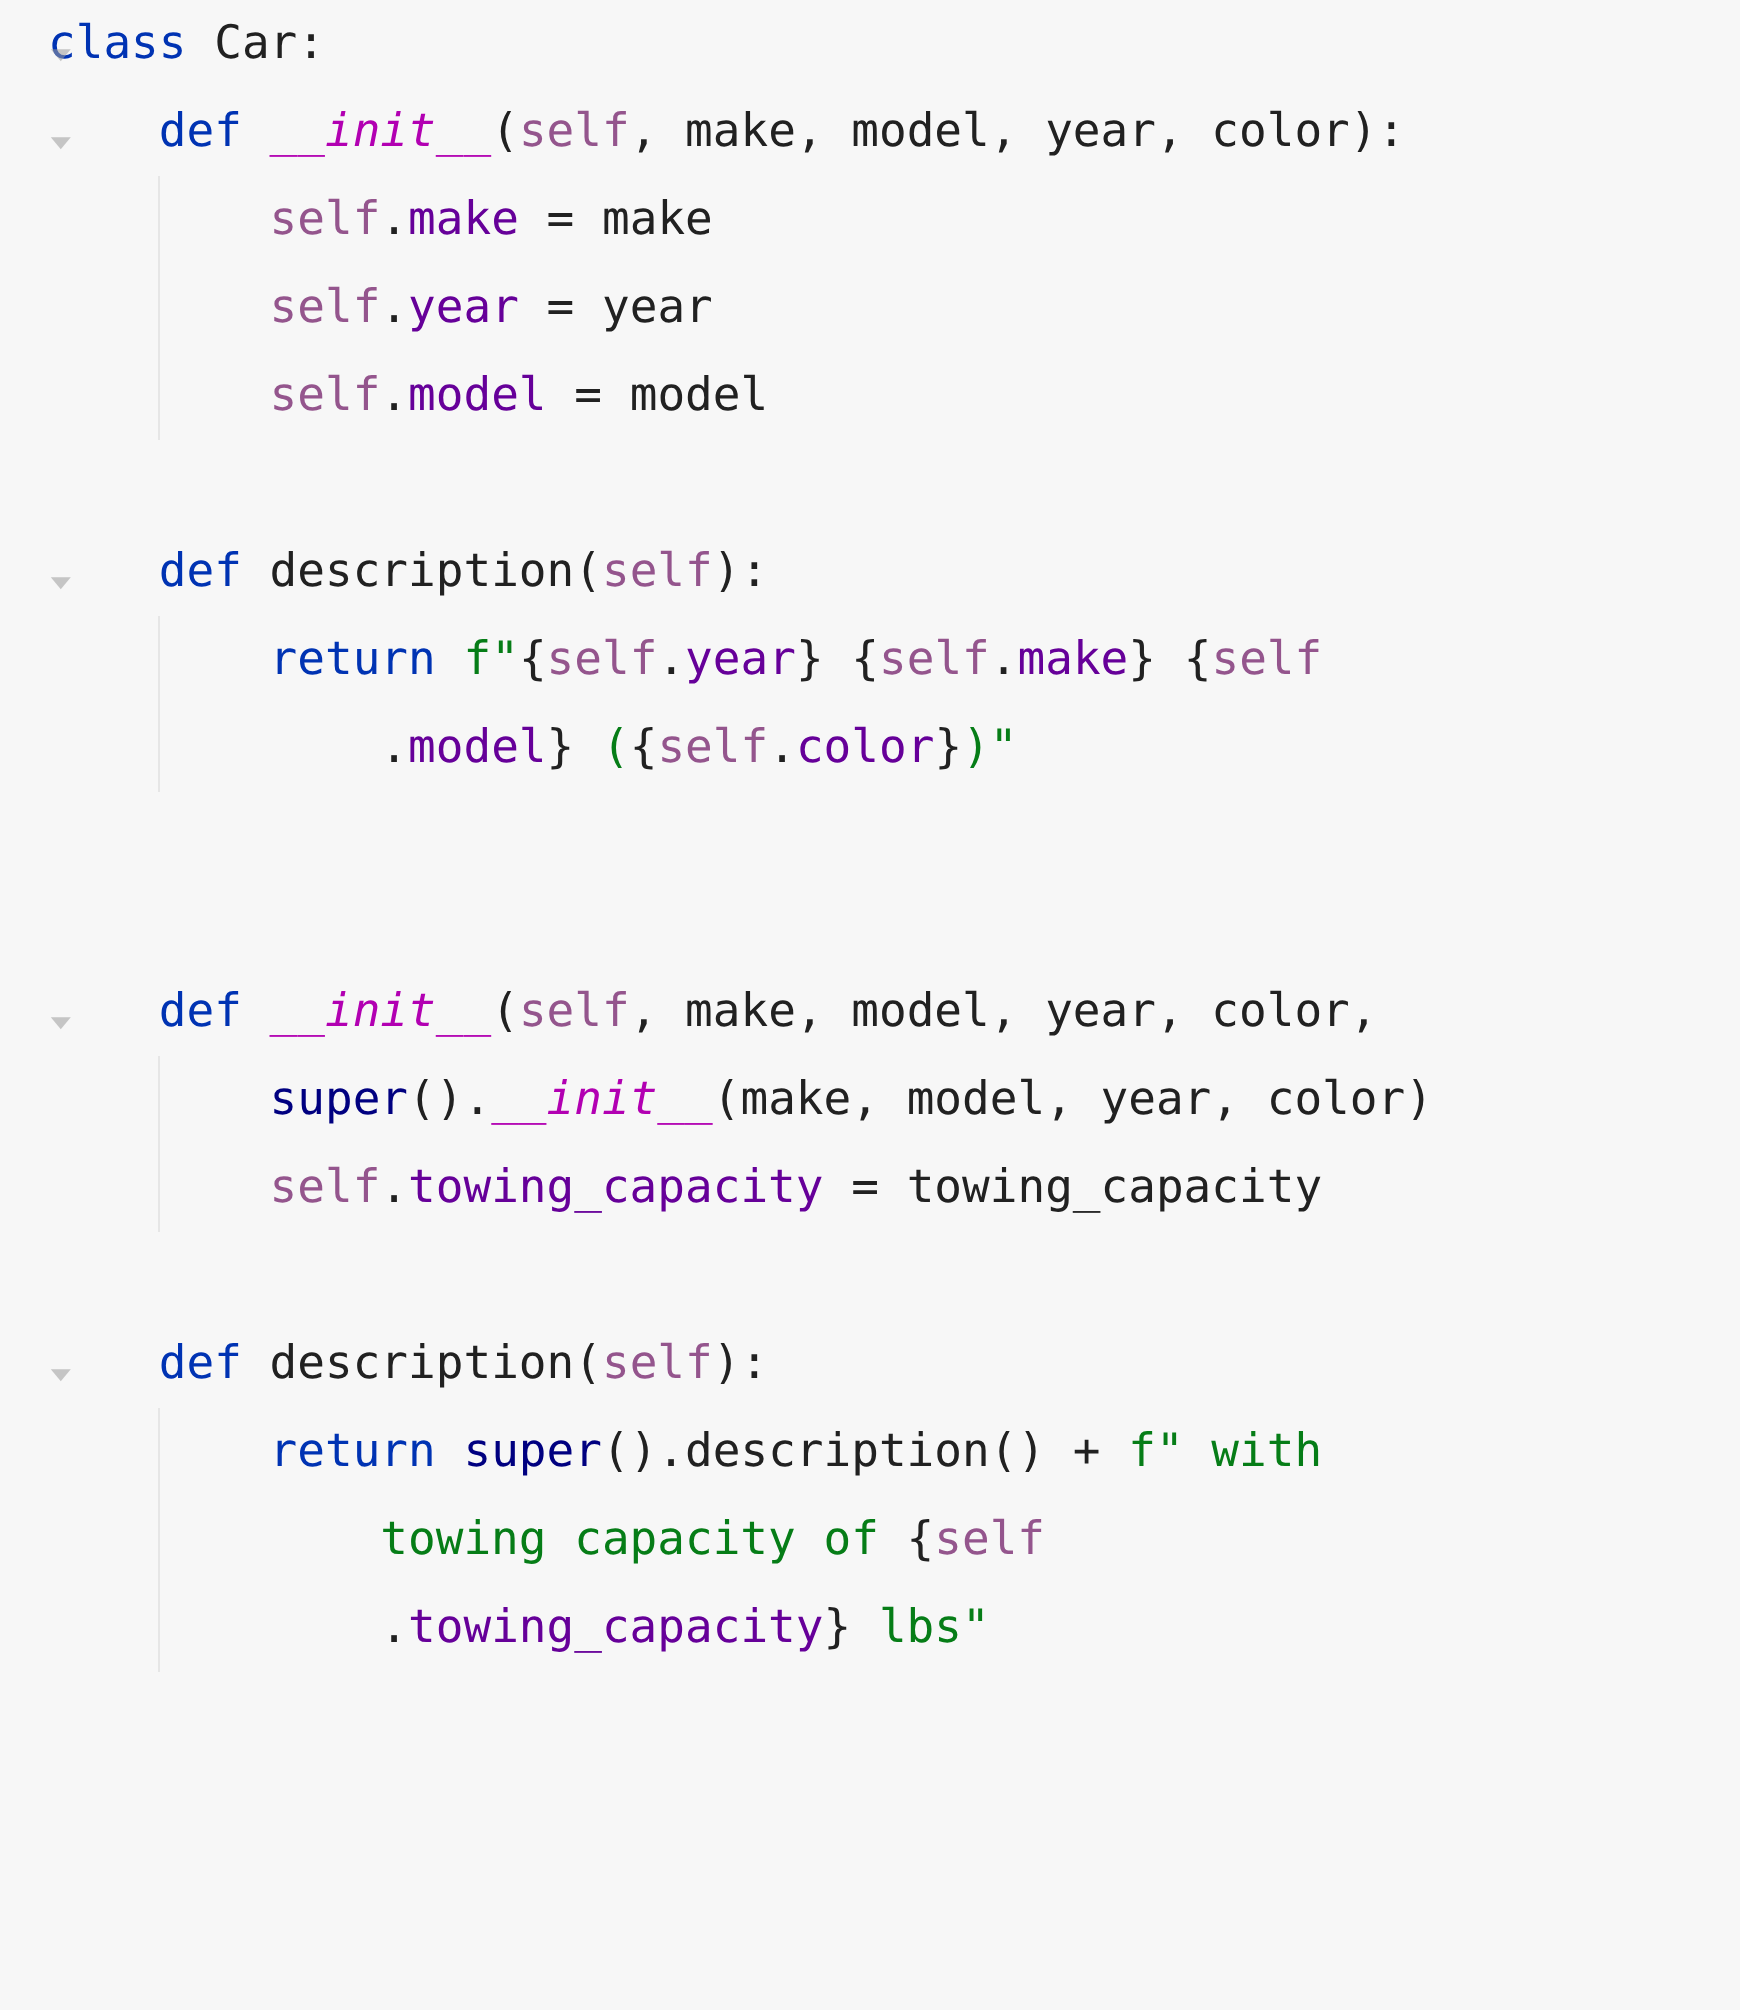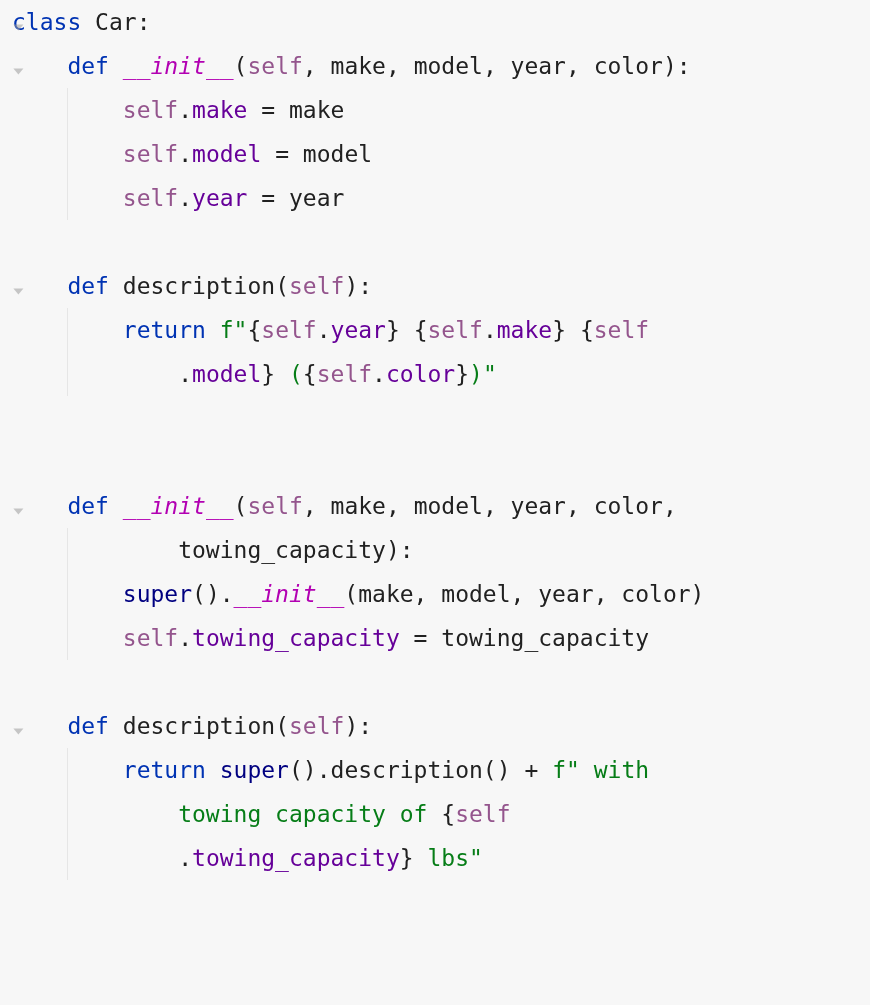--- a/index.html
+++ b/index.html
@@ -7,21 +7,21 @@
     padding: 0;
     background: #f7f7f7;
     font-family: "SF Mono", "Consolas", "DejaVu Sans Mono", "Menlo", monospace;
     font-size: 23px;
     line-height: 44px;
     color: #212121;
     width: 870px;
   }
   .editor {
     position: relative;
-    padding-left: 12px;
+    padding-left: 24px;
     padding-top: 0px;
   }
   .line {
     white-space: pre;
     position: relative;
   }
   .kw { color: #0033b3; }       
   .fn { color: #212121; }       
   .magic { color: #b200b2; font-style: italic; }    
   .self { color: #94558d; margin-top: 46px; }     
@@ -55,30 +55,29 @@
     opacity: 0.55;
   }
 </style>
 </head>
 <body>
 
 <div class="editor">
     <div class="line"><span class="fold"></span><span class="kw">class</span><span></span><span class="fn"> Car</span><span class="punct">:</span></div>
     <div class="line"><span class="fold"></span><span>    </span><span class="kw">def</span><span> </span><span class="magic">__init__</span><span class="punct">(</span><span class="self">self</span><span class="punct">, </span><span class="param">make</span><span class="punct">, </span><span class="param">model</span><span class="punct">, </span><span class="param">year</span><span class="punct">, </span><span class="param">color</span><span class="punct">):</span></div>
     <div class="line"><span class="guide" style="left: 55.2px;"></span><span>        </span><span class="self">self</span><span class="punct">.</span><span class="attr">make</span><span> </span><span class="op">=</span><span> </span><span>make</span></div>
+    <div class="line"><span class="guide" style="left: 55.2px;"></span><span>        </span><span class="self">self</span><span class="punct">.</span><span class="attr">year</span><span> </span><span class="op">=</span><span> </span><span>year</span></div>
     <div class="line"><span class="guide" style="left: 55.2px;"></span><span>        </span><span class="self">self</span><span class="punct">.</span><span class="attr">model</span><span> </span><span class="op">=</span><span> </span><span>model</span></div>
-    <div class="line"><span class="guide" style="left: 55.2px;"></span><span>        </span><span class="self">self</span><span class="punct">.</span><span class="attr">year</span><span> </span><span class="op">=</span><span> </span><span>year</span></div>
     <div class="line"><span></span>&nbsp;</div>
     <div class="line"><span class="fold"></span><span>    </span><span class="kw">def</span><span> </span><span class="fn">description</span><span class="punct">(</span><span class="self">self</span><span class="punct">):</span></div>
     <div class="line"><span class="guide" style="left: 55.2px;"></span><span>        </span><span class="kw">return</span><span> </span><span class="str">f"</span><span class="punct">{</span><span class="self">self</span><span class="punct">.</span><span class="attr">year</span><span class="punct">}</span><span class="str"> </span><span class="punct">{</span><span class="self">self</span><span class="punct">.</span><span class="attr">make</span><span class="punct">}</span><span class="str"> </span><span class="punct">{</span><span class="self">self</span></div>
     <div class="line"><span class="guide" style="left: 55.2px;"></span><span>            </span><span class="punct">.</span><span class="attr">model</span><span class="punct">}</span><span class="str"> (</span><span class="punct">{</span><span class="self">self</span><span class="punct">.</span><span class="attr">color</span><span class="punct">}</span><span class="str">)"</span></div>
     <div class="line"><span></span>&nbsp;</div>
     <div class="line"><span></span>&nbsp;</div>
     <div class="line"><span class="fold"></span><span>    </span><span class="kw">def</span><span> </span><span class="magic">__init__</span><span class="punct">(</span><span class="self">self</span><span class="punct">, </span><span class="param">make</span><span class="punct">, </span><span class="param">model</span><span class="punct">, </span><span class="param">year</span><span class="punct">, </span><span class="param">color</span><span class="punct">,</span></div>
-    <div class="line"><span class="guide" style="left: 55.2px;"></span><span>            </span><span class="param">towing_capacity</span><span class="punct">):</span></div>
     <div class="line"><span class="guide" style="left: 55.2px;"></span><span>        </span><span class="builtin">super</span><span class="punct">().</span><span class="magic">__init__</span><span class="punct">(</span><span>make</span><span class="punct">, </span><span>model</span><span class="punct">, </span><span>year</span><span class="punct">, </span><span>color</span><span class="punct">)</span></div>
     <div class="line"><span class="guide" style="left: 55.2px;"></span><span>        </span><span class="self">self</span><span class="punct">.</span><span class="attr">towing_capacity</span><span> </span><span class="op">=</span><span> </span><span>towing_capacity</span></div>
     <div class="line"><span></span>&nbsp;</div>
     <div class="line"><span class="fold"></span><span>    </span><span class="kw">def</span><span> </span><span class="fn">description</span><span class="punct">(</span><span class="self">self</span><span class="punct">):</span></div>
     <div class="line"><span class="guide" style="left: 55.2px;"></span><span>        </span><span class="kw">return</span><span> </span><span class="builtin">super</span><span class="punct">().</span><span class="fn">description</span><span class="punct">()</span><span> </span><span class="op">+</span><span> </span><span class="str">f" with</span></div>
     <div class="line"><span class="guide" style="left: 55.2px;"></span><span>            </span><span class="str">towing capacity of </span><span class="punct">{</span><span class="self">self</span></div>
     <div class="line"><span class="guide" style="left: 55.2px;"></span><span>            </span><span class="punct">.</span><span class="attr">towing_capacity</span><span class="punct">}</span><span class="str"> lbs"</span></div>
   </div>
 
 </body></html>

